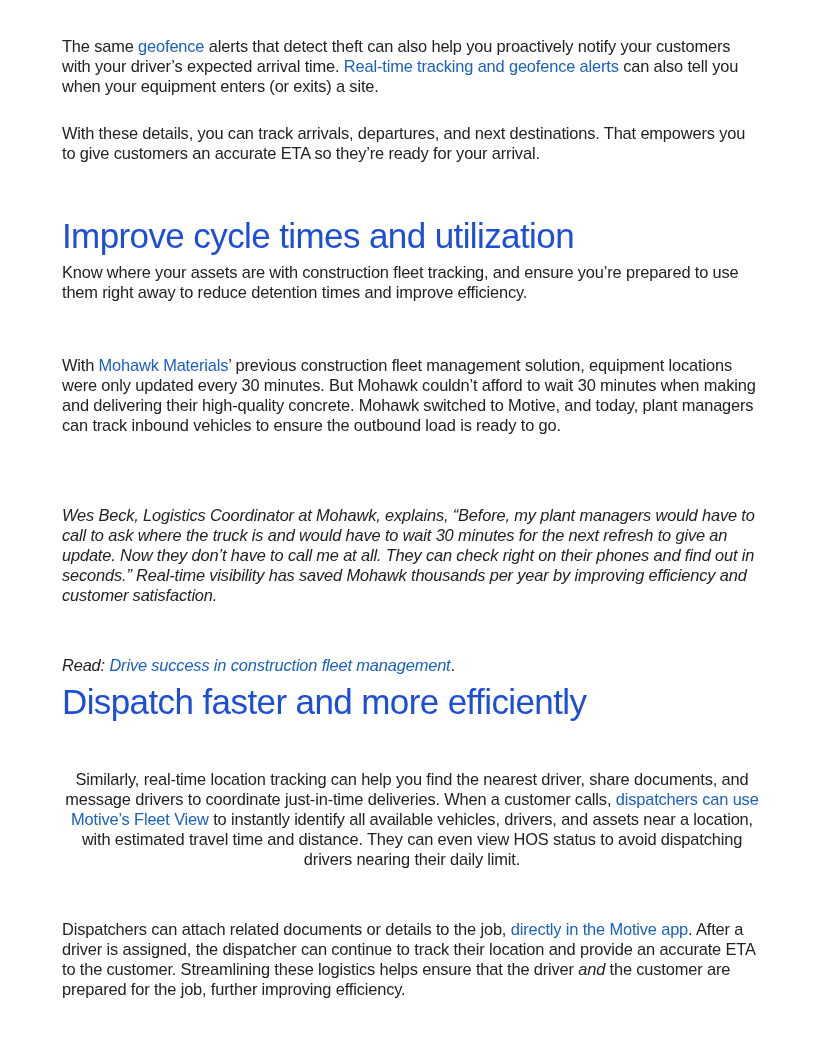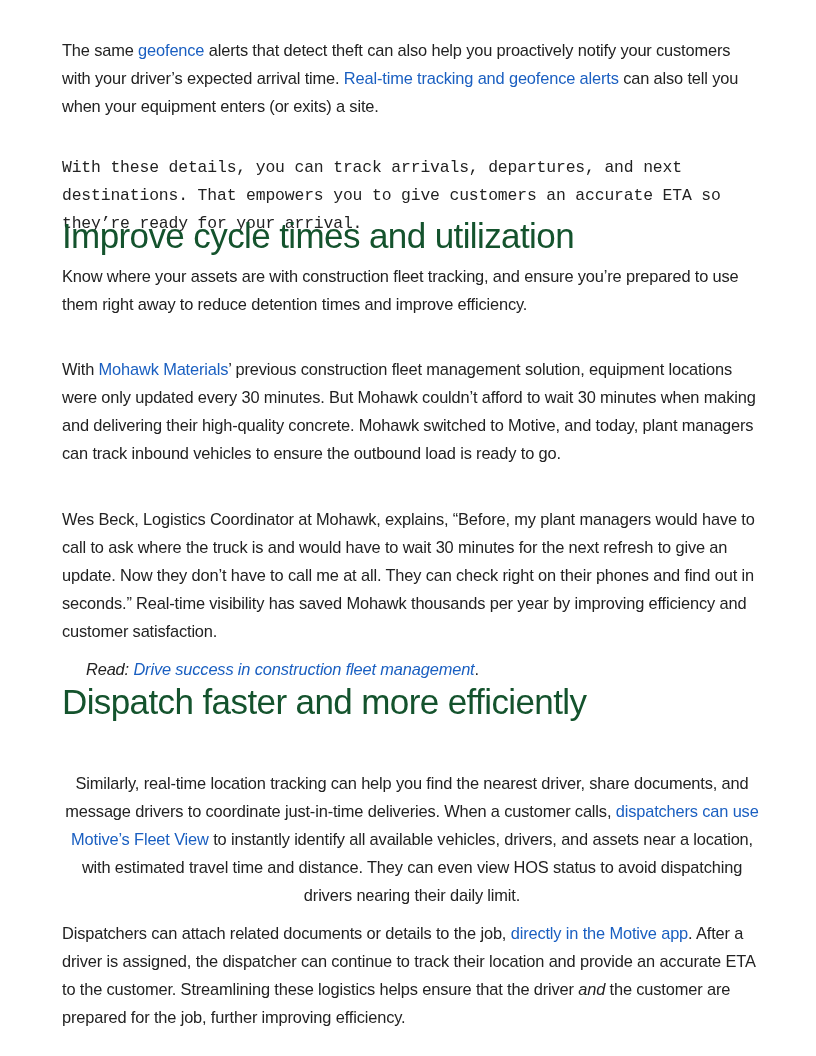--- a/index.html
+++ b/index.html
@@ -3,36 +3,36 @@
   <meta charset="utf-8">
   <style>
     html, body { margin: 0; padding: 0; background: #ffffff; }
     body {
       width: 816px; height: 1056px; overflow: hidden; position: relative;
       font-family: "Liberation Sans", "DejaVu Sans", sans-serif;
       color: #1f1f1f;
     }
     .page { position: absolute; left: 62px; top: 36px; width: 700px; }
     p {
-      margin: 0; font-size: 16.4px; line-height: 28px; color: #222222;
+      margin: 0; font-size: 16.4px; line-height: 20px; color: #222222;
       letter-spacing: -0.15px;
     }
     h2 {
       margin: 0; font-size: 35px; line-height: 44px; font-weight: normal;
-      color: #14532d; letter-spacing: -0.6px;
+      color: #1d4ed8; letter-spacing: -0.6px;
     }
     a { color: #1a5fc1; text-decoration: none; }
     em { }
-    .italic { font-style: italic; margin-left: 24px; }
+    .italic { font-style: italic; }
     #p1 { position: absolute; top: 0; }
-    #p2 { position: absolute; top: 118px; font-family: Liberation Mono, monospace; }
+    #p2 { position: absolute; top: 87px; }
     #h1 { position: absolute; top: 178px; }
     #p3 { position: absolute; top: 226px; }
     #p4 { position: absolute; top: 319px; }
-    #p5 { position: absolute; top: 469px; }
+    #p5 { position: absolute; top: 469px; font-style: italic; }
     #p6 { position: absolute; top: 619px; }
     #h2 { position: absolute; top: 644px; }
     #p7 { position: absolute; top: 733px; text-align: center; }
     #p8 { position: absolute; top: 883px; }
   </style>
 </head>
 <body>
 
 <div class="page">
 

